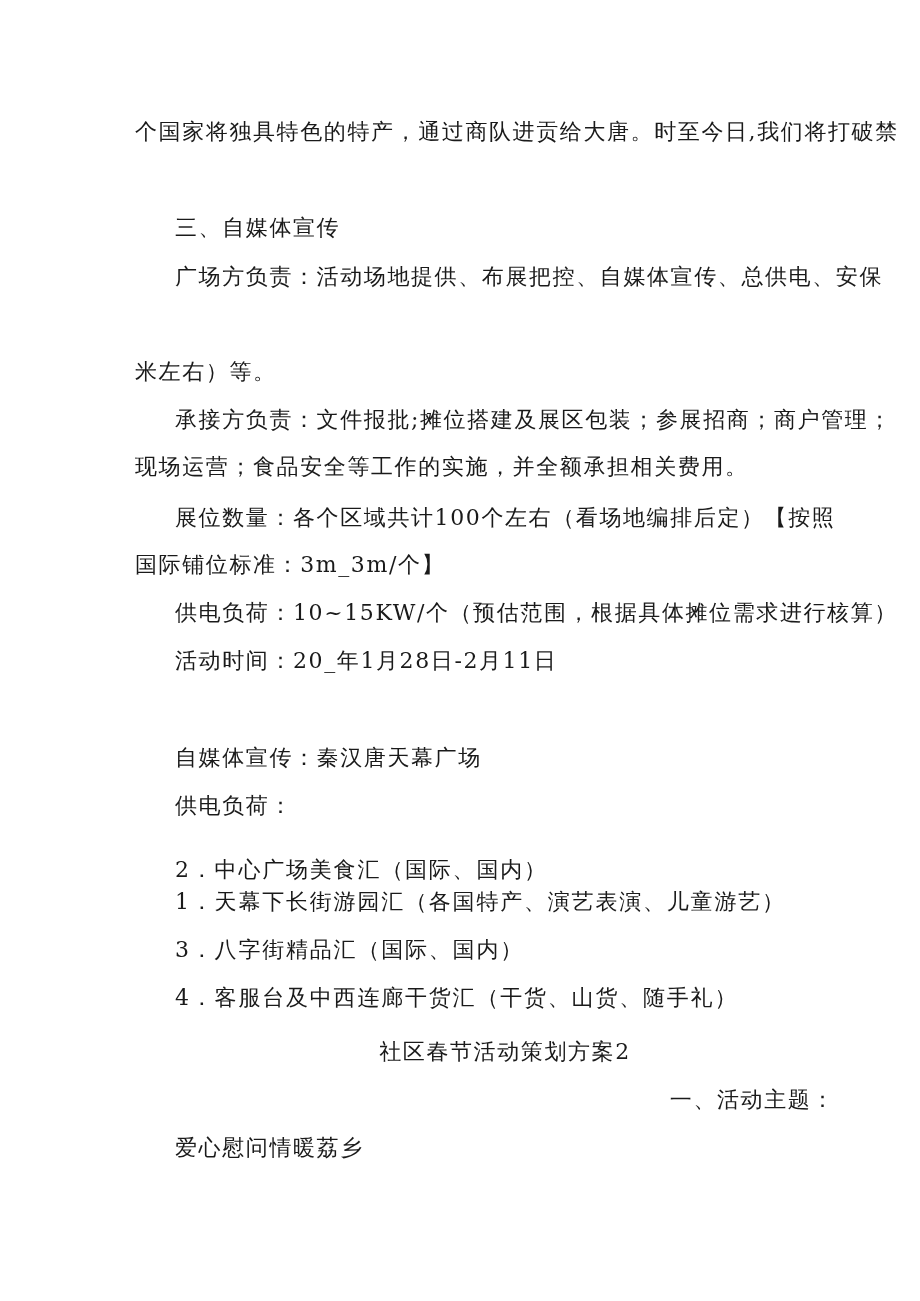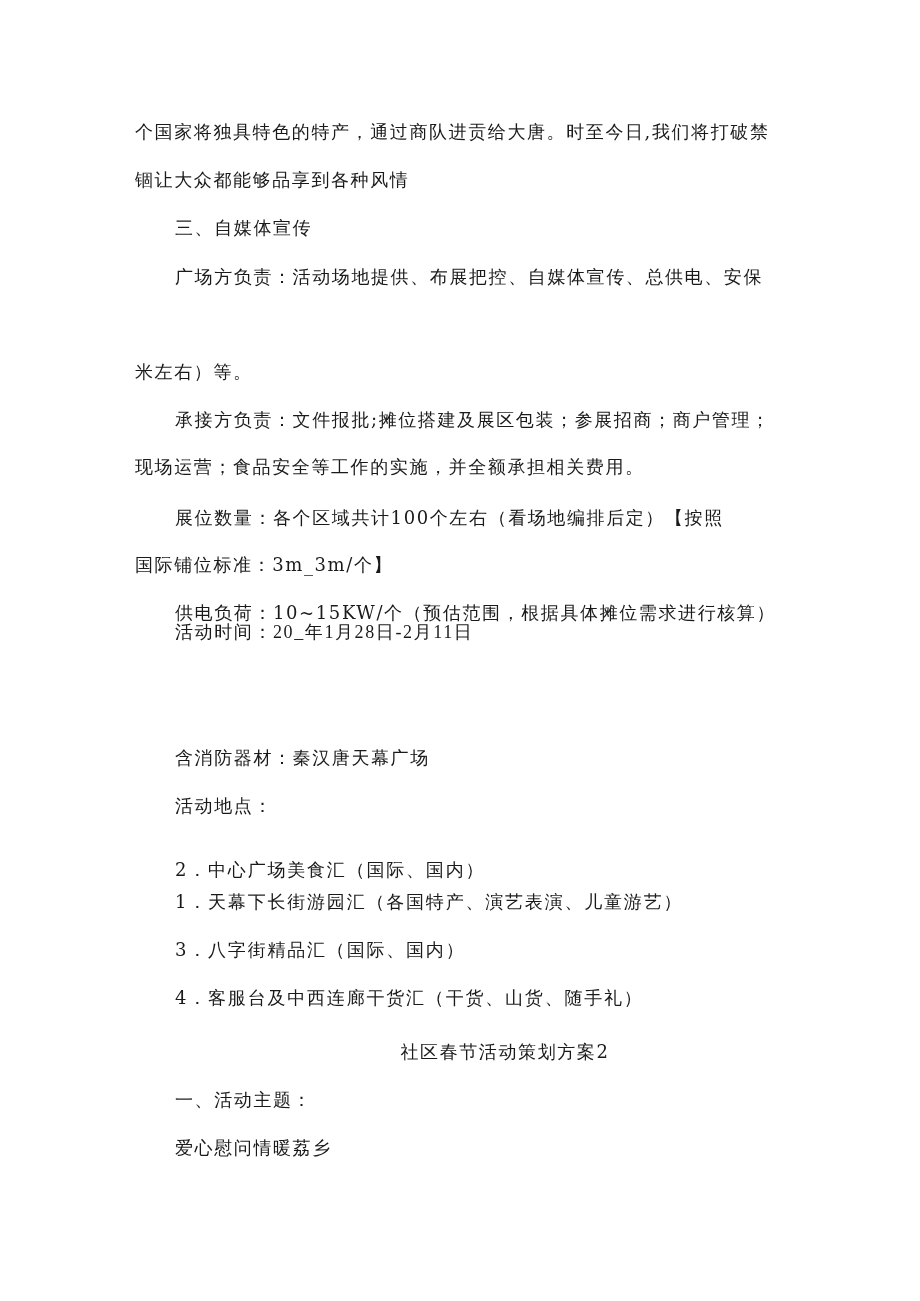--- a/index.html
+++ b/index.html
@@ -21,53 +21,52 @@
     width: 920px;
     height: 1301px;
     background: #ffffff;
   }
   .line {
     position: absolute;
     left: 135px;
     width: 660px;
     height: 28px;
     line-height: 28px;
-    font-size: 18px;
+    font-size: 22px;
     letter-spacing: 1.6px;
     white-space: nowrap;
   }
   .indent { left: 175px; }
   .list-line { left: 175px; letter-spacing: 1.8px; }
 </style>
 </head>
 <body>
 
 <div class="page">
 
   <div class="line" style="top:118px;">个国家将独具特色的特产，通过商队进贡给大唐。时至今日,我们将打破禁</div>
-  <div class="line" style="top:166px;">锢让大众都能够品享到各种风情</div>
 
   <div class="line indent" style="top:214px;">三、自媒体宣传</div>
 
   <div class="line indent" style="top:263px;">广场方负责：活动场地提供、布展把控、自媒体宣传、总供电、安保</div>
   <div class="line" style="top:358px;">米左右）等。</div>
 
   <div class="line indent" style="top:406px;">承接方负责：文件报批;摊位搭建及展区包装；参展招商；商户管理；</div>
   <div class="line" style="top:453px;">现场运营；食品安全等工作的实施，并全额承担相关费用。</div>
 
   <div class="line indent" style="top:504px;">展位数量：各个区域共计100个左右（看场地编排后定）【按照</div>
   <div class="line" style="top:551px;">国际铺位标准：3m_3m/个】</div>
 
   <div class="line indent" style="top:599px;">供电负荷：10~15KW/个（预估范围，根据具体摊位需求进行核算）</div>
-  <div class="line indent" style="top:618px;font-family:Liberation Serif, serif;">活动时间：20_年1月28日-2月11日</div>
-  <div class="line indent" style="top:744px;">含消防器材：秦汉唐天幕广场</div>
-  <div class="line indent" style="top:792px;">活动地点：</div>
+  <div class="line indent" style="top:647px;">活动时间：20_年1月28日-2月11日</div>
+  <div class="line indent" style="top:744px;">自媒体宣传：秦汉唐天幕广场</div>
+  <div class="line indent" style="top:792px;">供电负荷：</div>
 
   <div class="line list-line" style="top:840px;margin-top:48px;">1．天幕下长街游园汇（各国特产、演艺表演、儿童游艺）</div>
   <div class="line list-line" style="top:856px;">2．中心广场美食汇（国际、国内）</div>
   <div class="line list-line" style="top:936px;">3．八字街精品汇（国际、国内）</div>
   <div class="line list-line" style="top:984px;">4．客服台及中西连廊干货汇（干货、山货、随手礼）</div>
 
   <div class="line indent" style="top:1038px;text-align:center;">社区春节活动策划方案2</div>
-  <div class="line indent" style="top:1086px;">一、活动主题：</div>
+  <div class="line indent" style="top:1086px;text-align:right;">一、活动主题：</div>
   <div class="line indent" style="top:1134px;">爱心慰问情暖荔乡</div>
 
 </div>
 
 </body></html>

